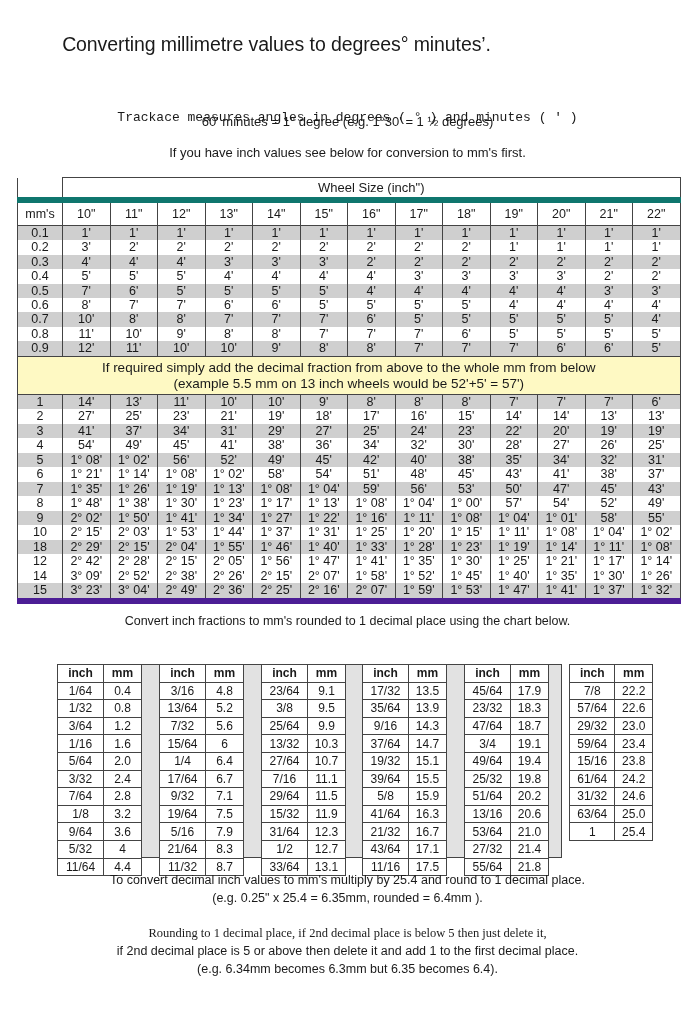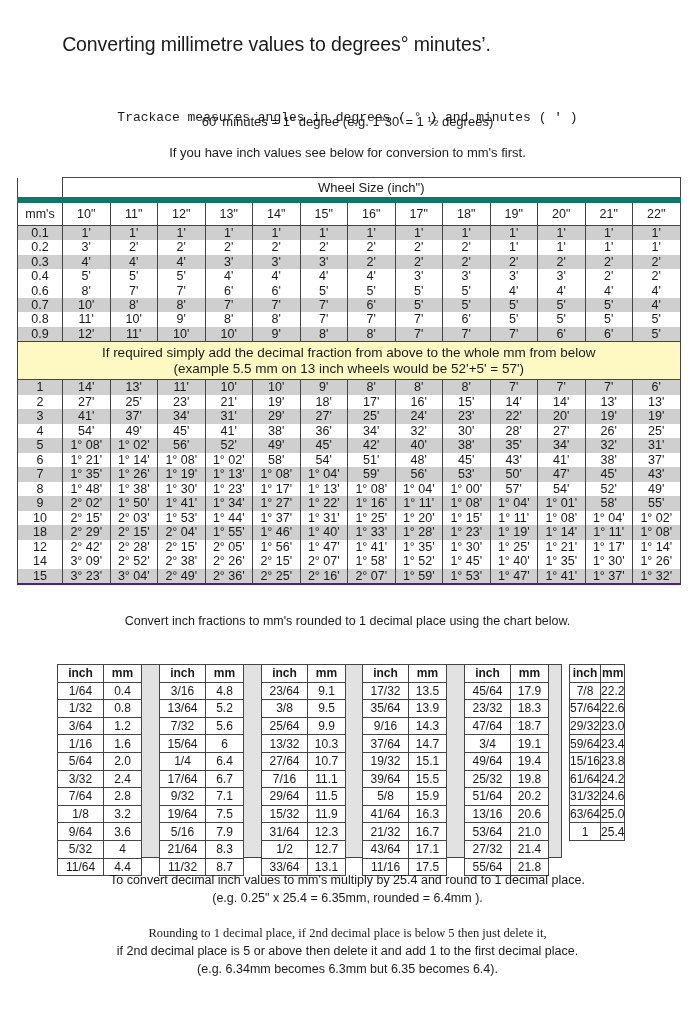--- a/index.html
+++ b/index.html
@@ -15,28 +15,28 @@
   .main td, .main th { border-left: 1px solid #444; border-right: 1px solid #444; padding: 0;
        text-align: center; font-size: 12.5px; font-weight: normal; height: 14.4px; line-height: 14.4px; }
   .main col.c0 { width: 45px; }
   .main col.cw { width: 47.5px; }
   .main tr.wheel-row td { height: 19px; line-height: 19px; font-size: 13px; border-top: 1px solid #444; border-bottom: 1px solid #444;}
   .main tr.wheel-row td.blank { border: none; border-right: 1px solid #444; }
   .main tr.hdr td { height: 22px; line-height: 22px; font-size: 12.5px; border-bottom: 1px solid #444; border-top: 6px solid #0f766e;}
   .main tr.shade td { background: #cfcfcf; }
   .main tr.note td { height: 36px; line-height: 16px; font-size: 13.5px; background: #fef9c3;
         border: 1px solid #444; padding-top: 1px; }
-  .main tr.last td { border-bottom: 2px solid #4c1d95; }
+  .main tr.last td { border-bottom: 6px solid #4c1d95; }
   .main { border: 1px solid #444; border-top: none; }
   .main tr.whole td { height: 14.5px; line-height: 14.5px; }
 
   .conv-caption { position: absolute; top: 614px; left: 0; width: 695px; text-align: center; font-size: 12.5px; }
 
   
-  .frac-wrap { position: absolute; left: 57px; top: 664px; width: 492px; height: 194px; }
+  .frac-wrap { position: absolute; left: 57px; top: 664px; width: 596px; height: 194px; }
   .frac-bg { position: absolute; left: 0; top: 0; width: 505px; height: 194px; background: #e2e2e2;
              border: 1px solid #444; box-sizing: border-box; }
   .ftab { position: absolute; top: 0; border-collapse: collapse; background: #fff; table-layout: fixed; }
   .ftab td { border: 1px solid #444; text-align: center; font-size: 12px; padding: 0;
              height: 16.6px; line-height: 16px; }
   .ftab tr.fh td { font-weight: bold; font-size: 12px; }
   .ftab col.ci { width: 46px; } .ftab col.cm { width: 38px; }
 
   .footer { position: absolute; left: 0; width: 695px; text-align: center; font-size: 12.5px; }
   .f1 { top: 873px; } .f2 { top: 891px; } .f3 { top: 926px; font-family: Liberation Serif, serif; } .f4 { top: 944px; } .f5 { top: 962px; }
@@ -144,20 +144,36 @@
         <td>4'</td>
         <td>4'</td>
         <td>4'</td>
         <td>3'</td>
         <td>3'</td>
         <td>3'</td>
         <td>3'</td>
         <td>2'</td>
         <td>2'</td>
       </tr>
+      <tr class="shade">
+        <td>0.5</td>
+        <td>7'</td>
+        <td>6'</td>
+        <td>5'</td>
+        <td>5'</td>
+        <td>5'</td>
+        <td>5'</td>
+        <td>4'</td>
+        <td>4'</td>
+        <td>4'</td>
+        <td>4'</td>
+        <td>4'</td>
+        <td>3'</td>
+        <td>3'</td>
+      </tr>
       <tr class="">
         <td>0.6</td>
         <td>8'</td>
         <td>7'</td>
         <td>7'</td>
         <td>6'</td>
         <td>6'</td>
         <td>5'</td>
         <td>5'</td>
         <td>5'</td>

